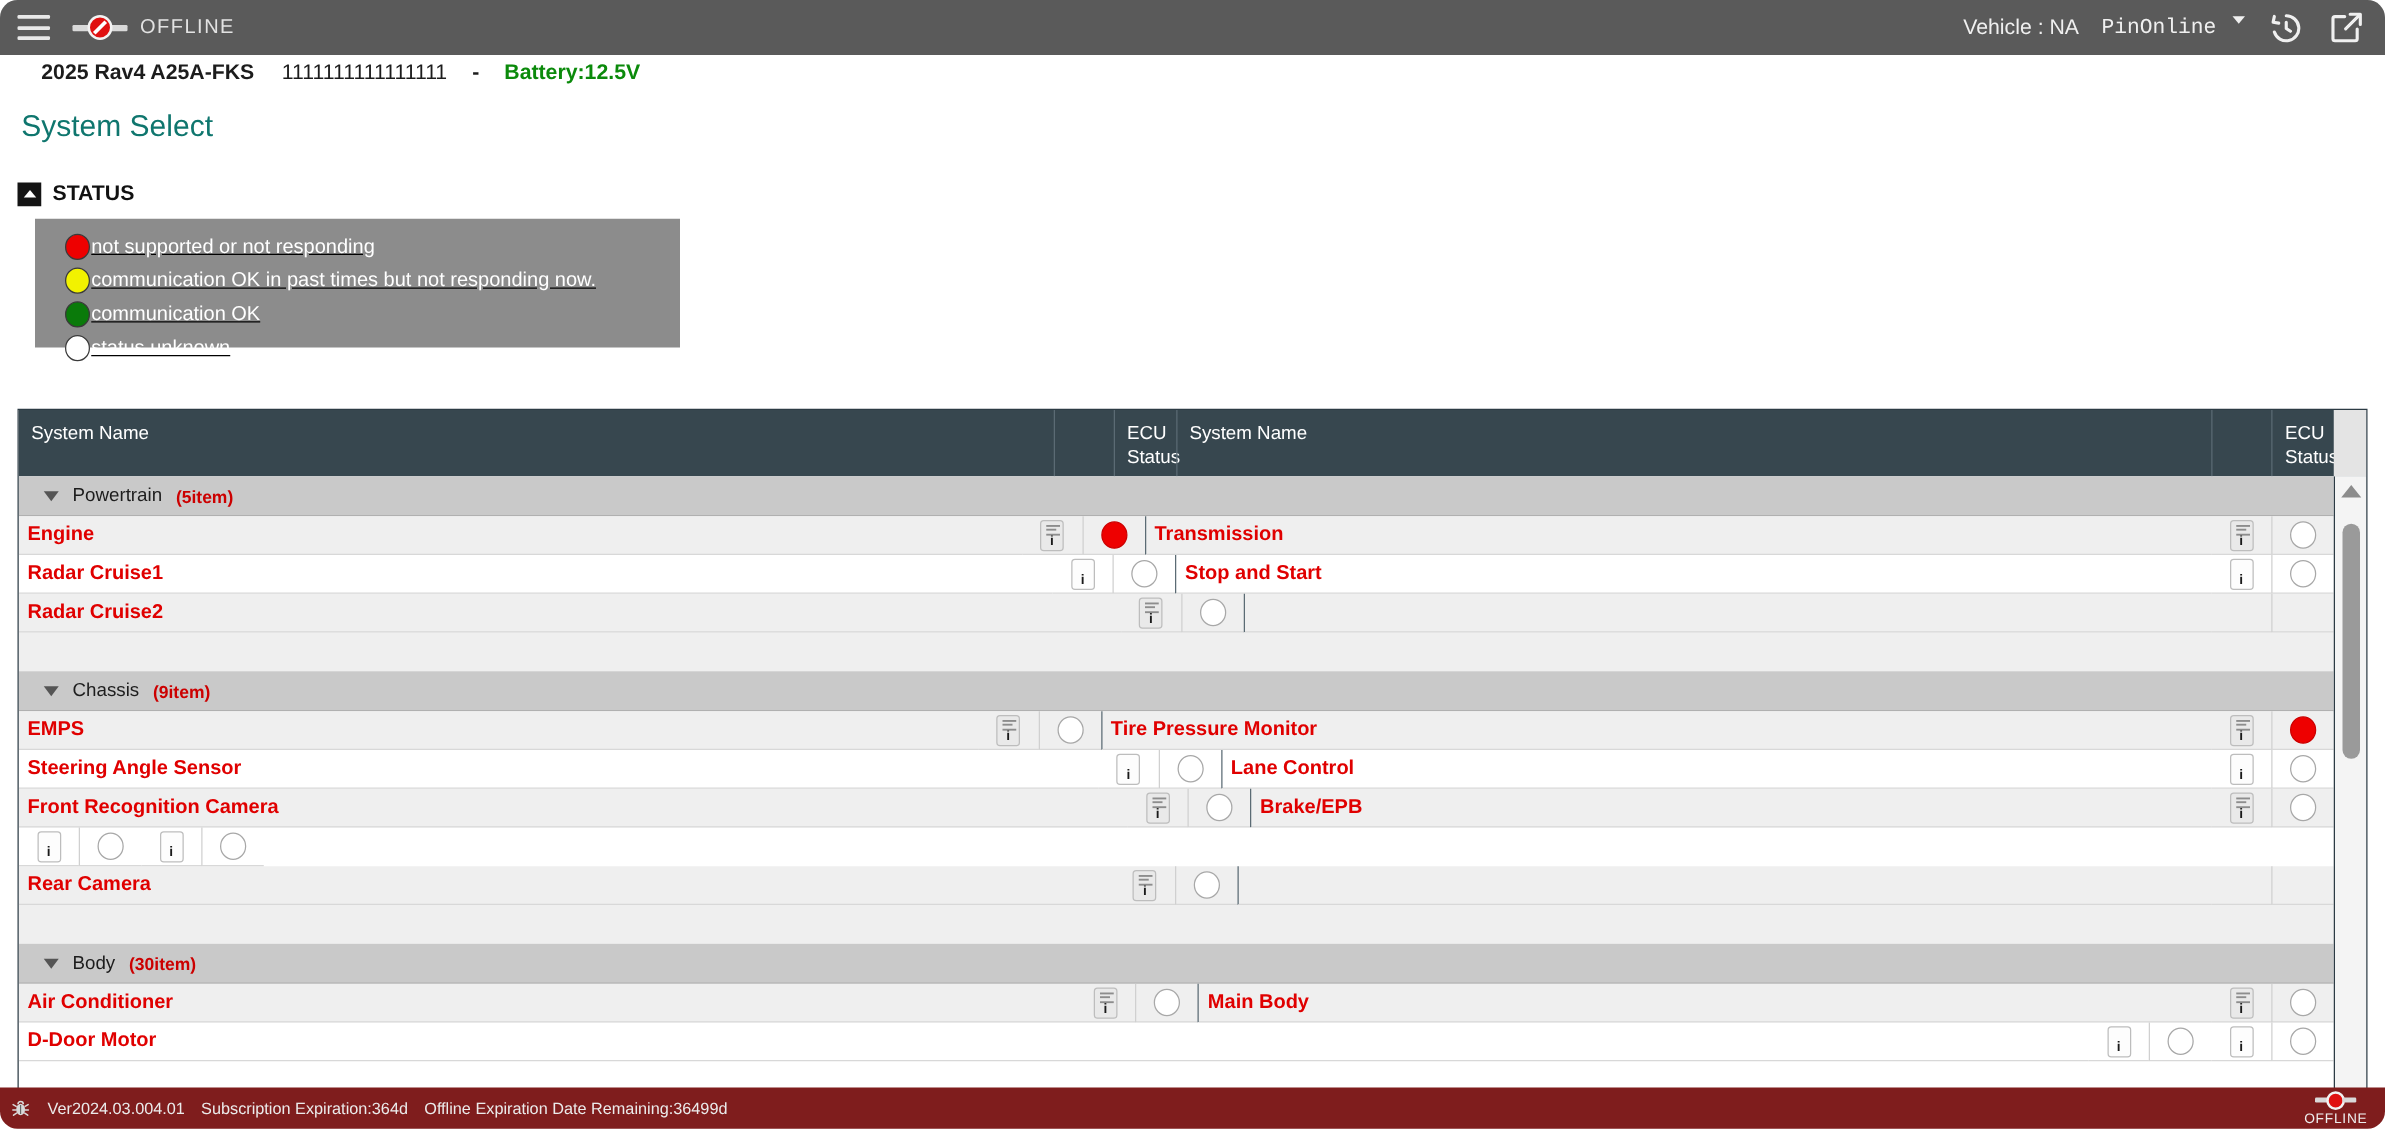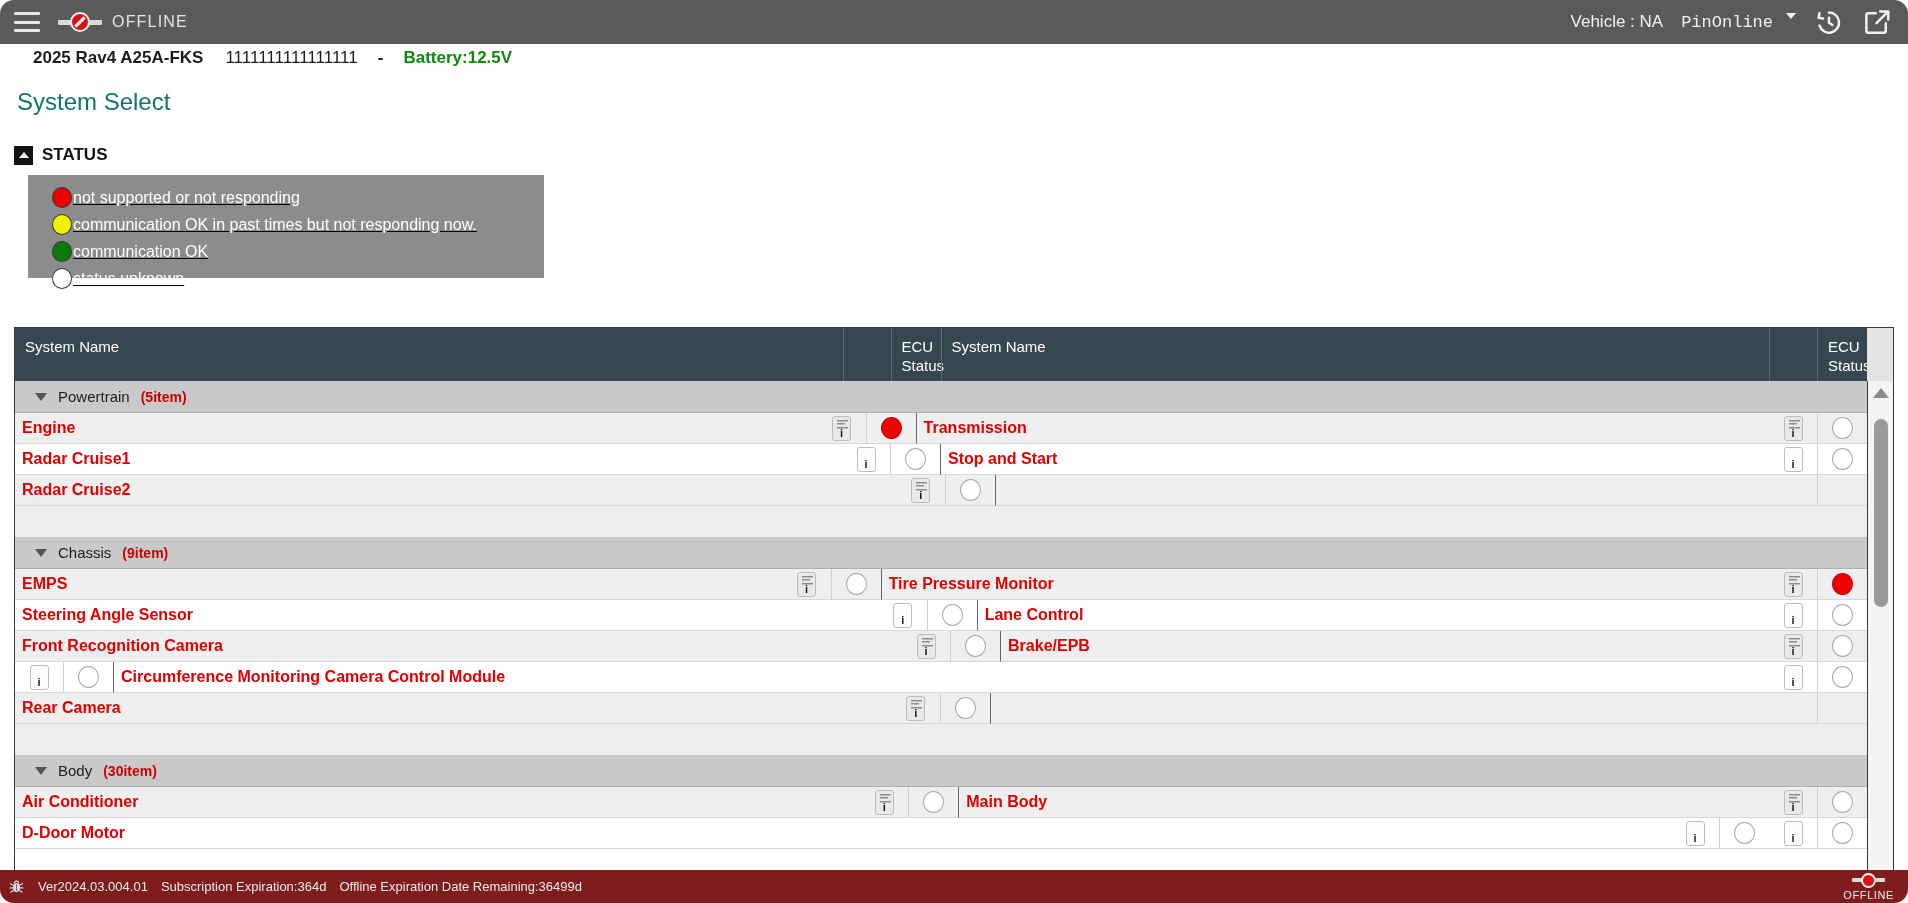--- a/index.html
+++ b/index.html
@@ -451,23 +451,20 @@
         </div>
         <div class="row row-white">
           <div class="cell-info">
             <div class="info-btn">
               <span class="info-i">i</span>
             </div>
           </div>
           <div class="cell-ecu">
             <div class="ecu-dot"></div>
           </div>
-          <div class="cell-name th-sep">
-            <span class="sys-link">Circumference Monitoring Camera Control Module</span>
-          </div>
           <div class="cell-info">
             <div class="info-btn">
               <span class="info-i">i</span>
             </div>
           </div>
           <div class="cell-ecu">
             <div class="ecu-dot"></div>
           </div>
         </div>
         <div class="row row-alt">

